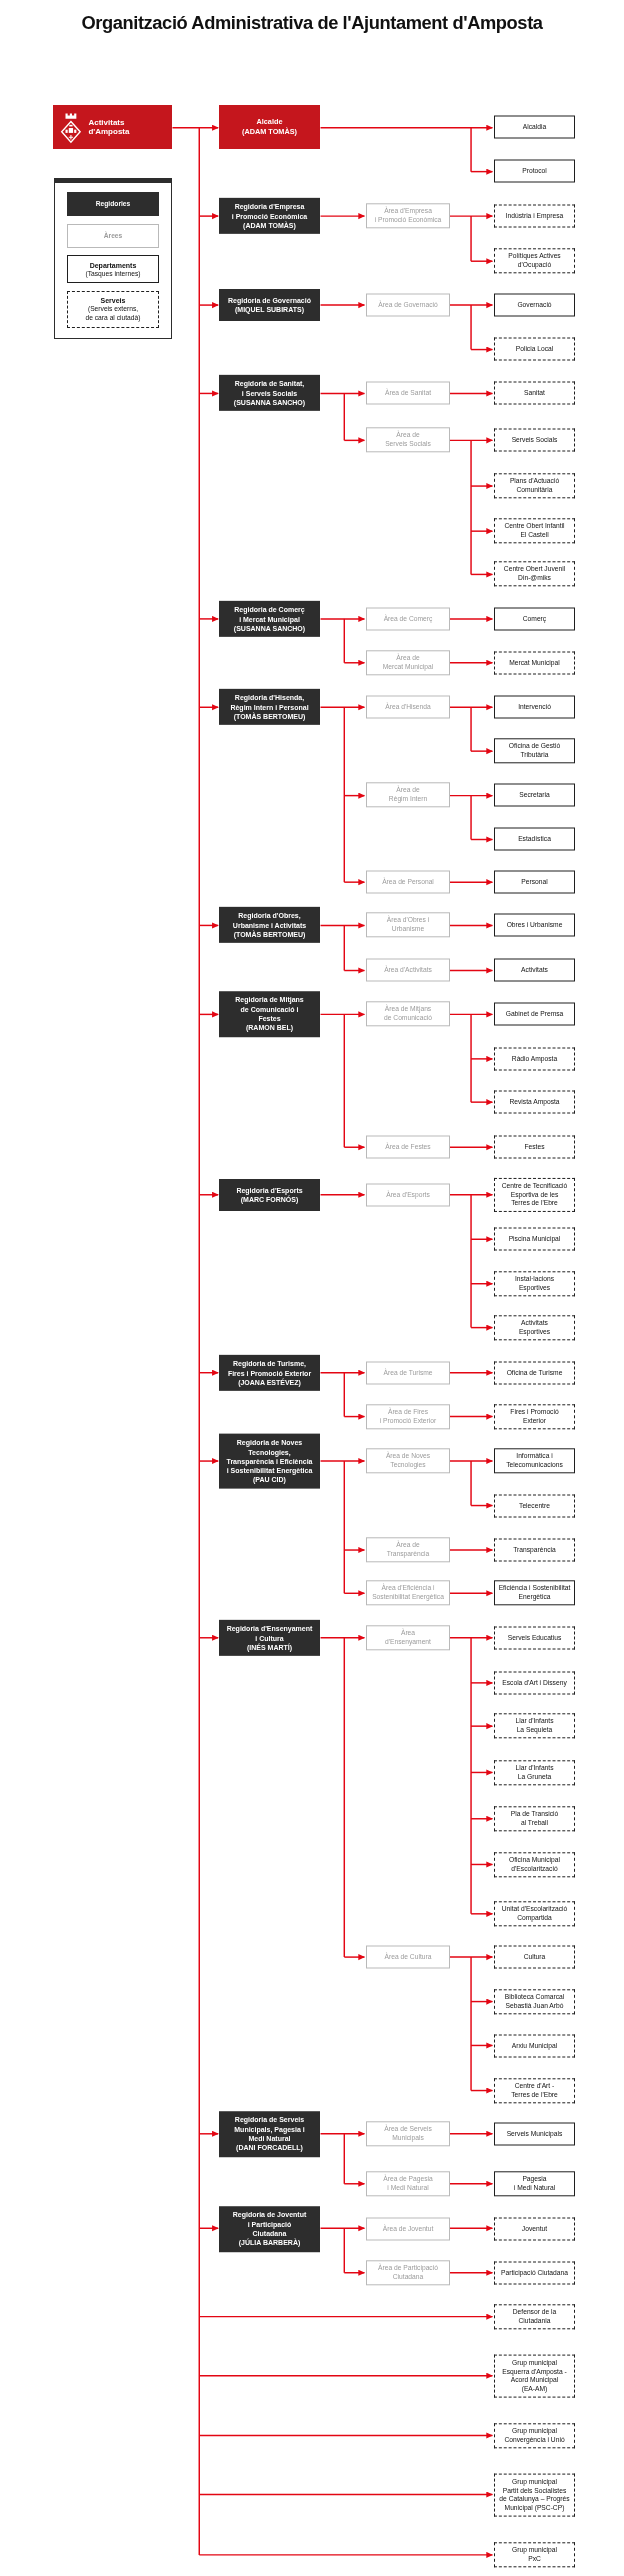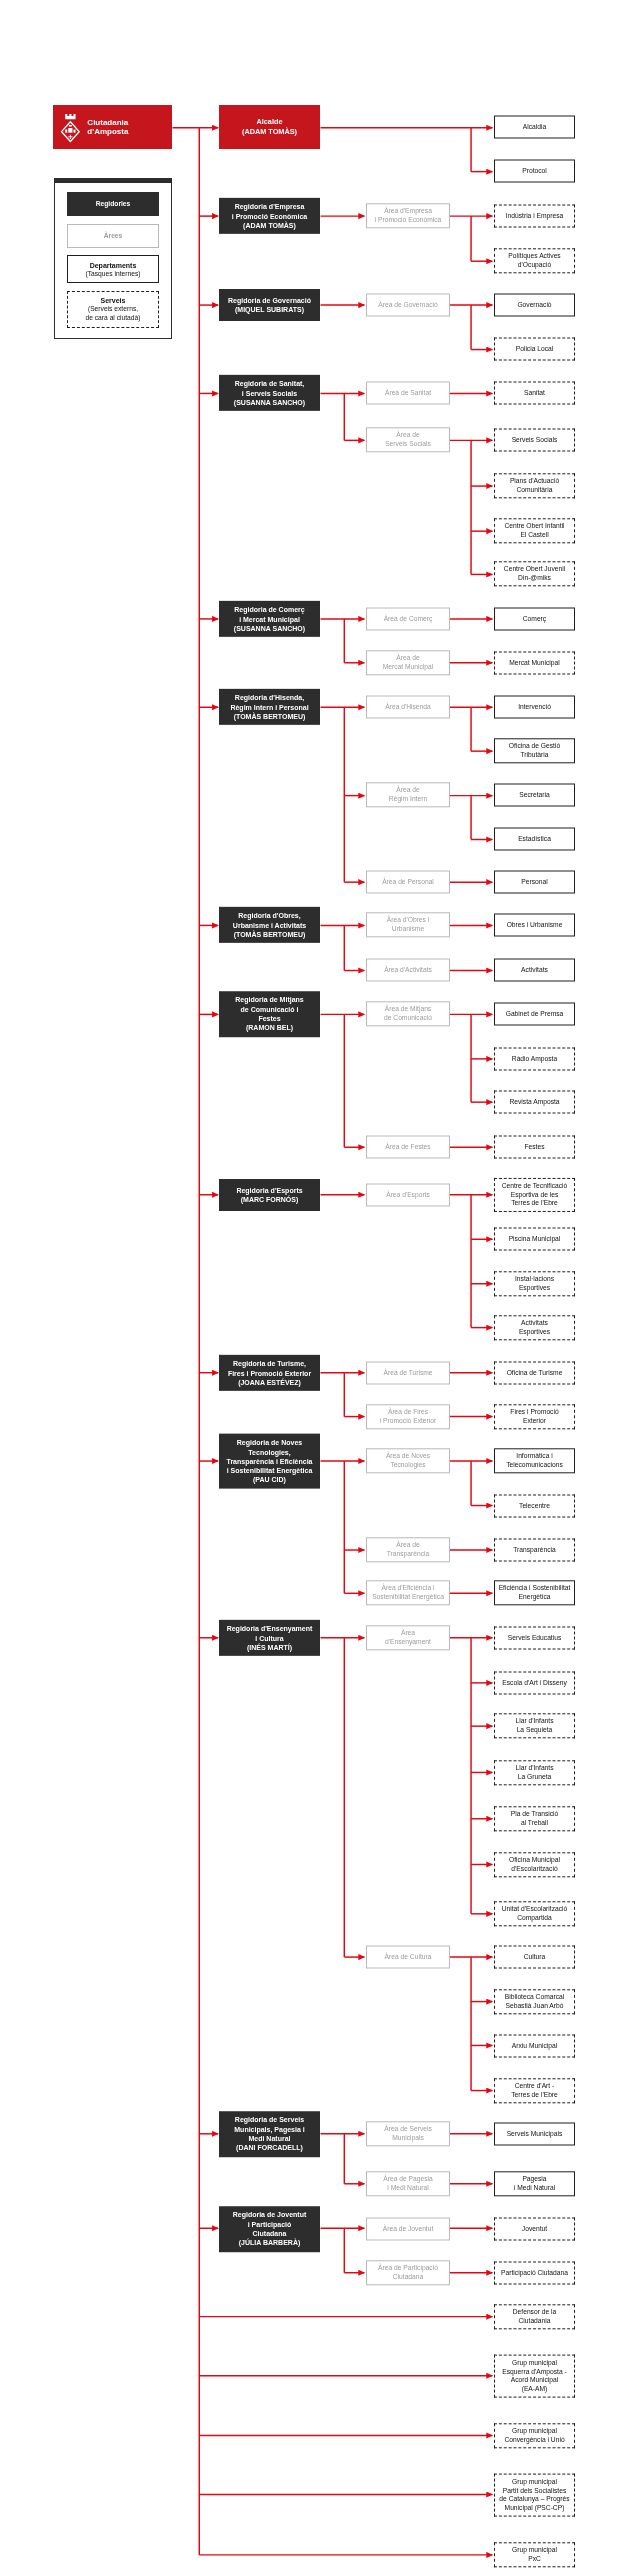--- a/index.html
+++ b/index.html
@@ -44,33 +44,34 @@
           width:81px;min-height:23px;padding:3px 1.8px;}
 
   #connectors{position:absolute;left:0;top:0;z-index:1;}
 </style>
 </head>
 <body>
 
 <div class="page">
 
   <div class="hdr">
+    <h1>Organització Administrativa de l'Ajuntament d'Amposta</h1>
   </div>
 
   <div class="logo">
     <svg width="24.4" height="33" viewBox="0 0 44 58">
       <path d="M12 3 h4 v4 h4 v-4 h4 v4 h4 v-4 h4 v10 h-20 z" fill="#ffffff"></path>
       <path d="M22 18 L39 37 L22 56 L5 37 Z" fill="none" stroke="#ffffff" stroke-width="2.6"></path>
       <rect x="19" y="24" width="6" height="3" fill="#ffffff"></rect>
       <rect x="18" y="30" width="8" height="9" fill="#ffffff"></rect>
       <rect x="12" y="33" width="4" height="6" fill="#ffffff"></rect>
       <rect x="28" y="33" width="4" height="6" fill="#ffffff"></rect>
       <path d="M21 43 h2 v3 h3 v2 h-3 v3 h-2 v-3 h-3 v-2 h3 z" fill="#ffffff"></path>
     </svg>
-    <span class="txt">Ciutadania d'Amposta</span>
+    <span class="txt">Activitats d'Amposta</span>
   </div>
 
   <div class="legend">
     <div class="lg lg-reg">Regidories</div>
     <div class="lg lg-area">Àrees</div>
     <div class="lg lg-dept"><b>Departaments</b><span>(Tasques internes)</span></div>
     <div class="lg lg-svc"><b>Serveis</b><span>(Serveis externs,
 de cara al ciutadà)</span></div>
   </div>
 

